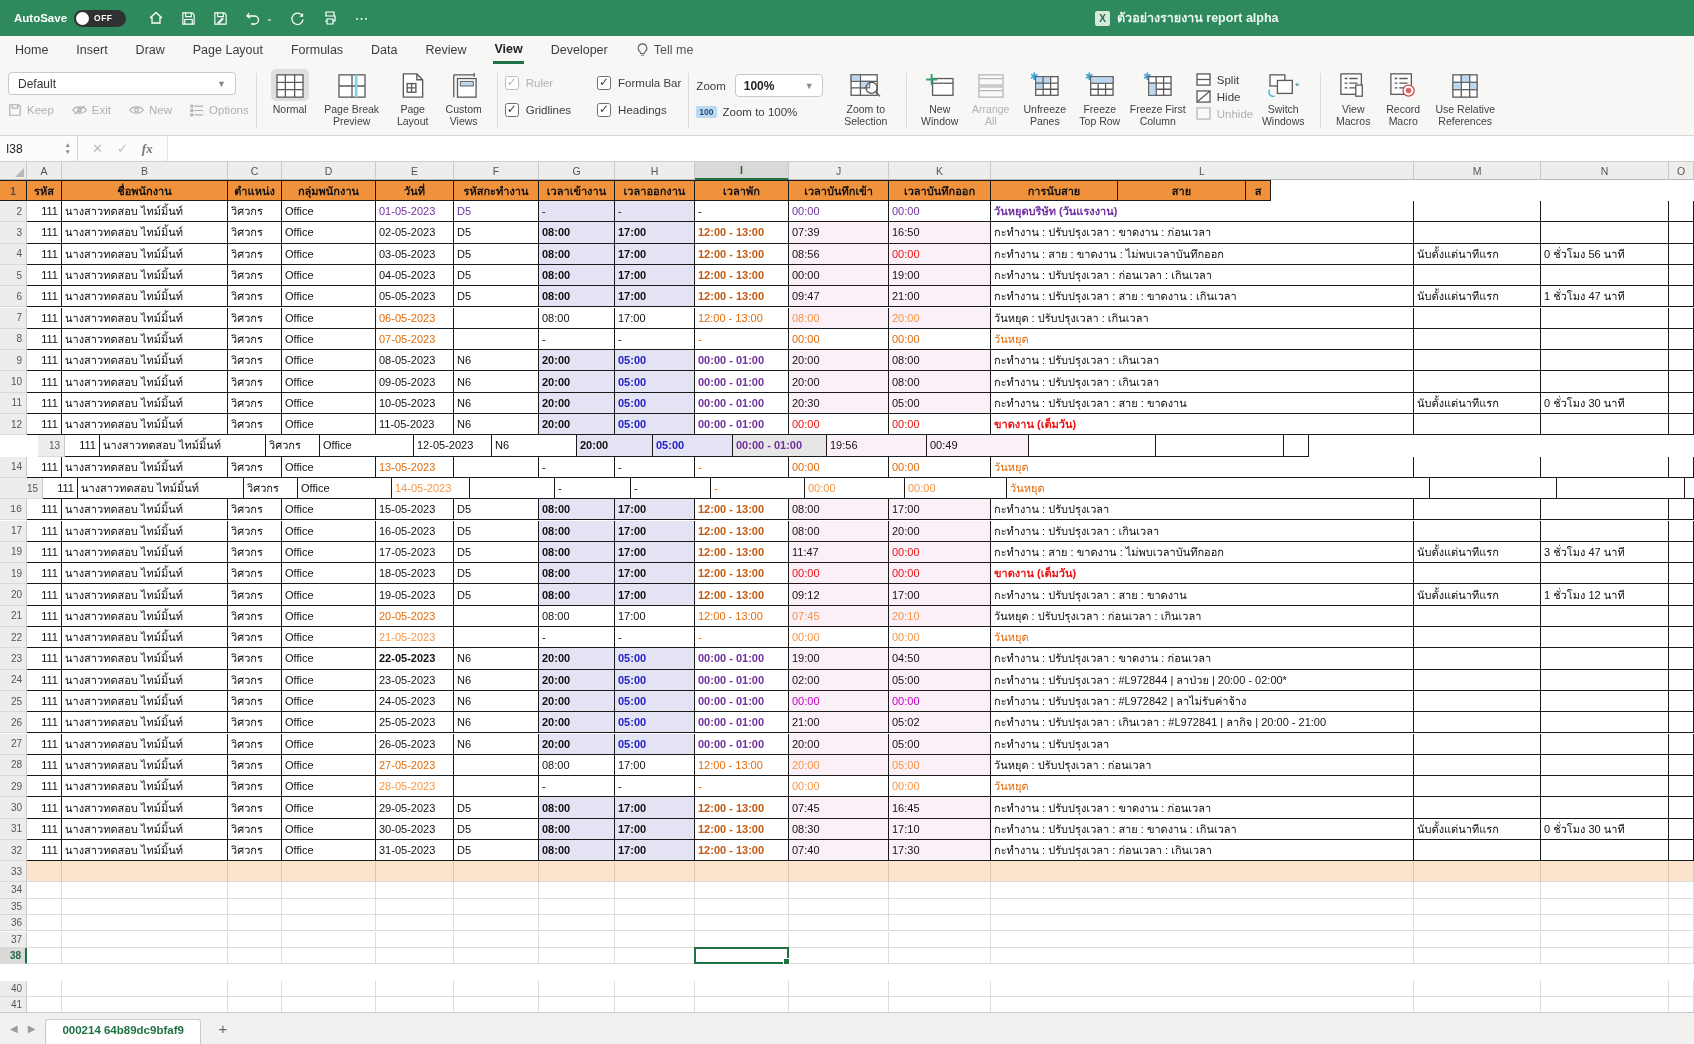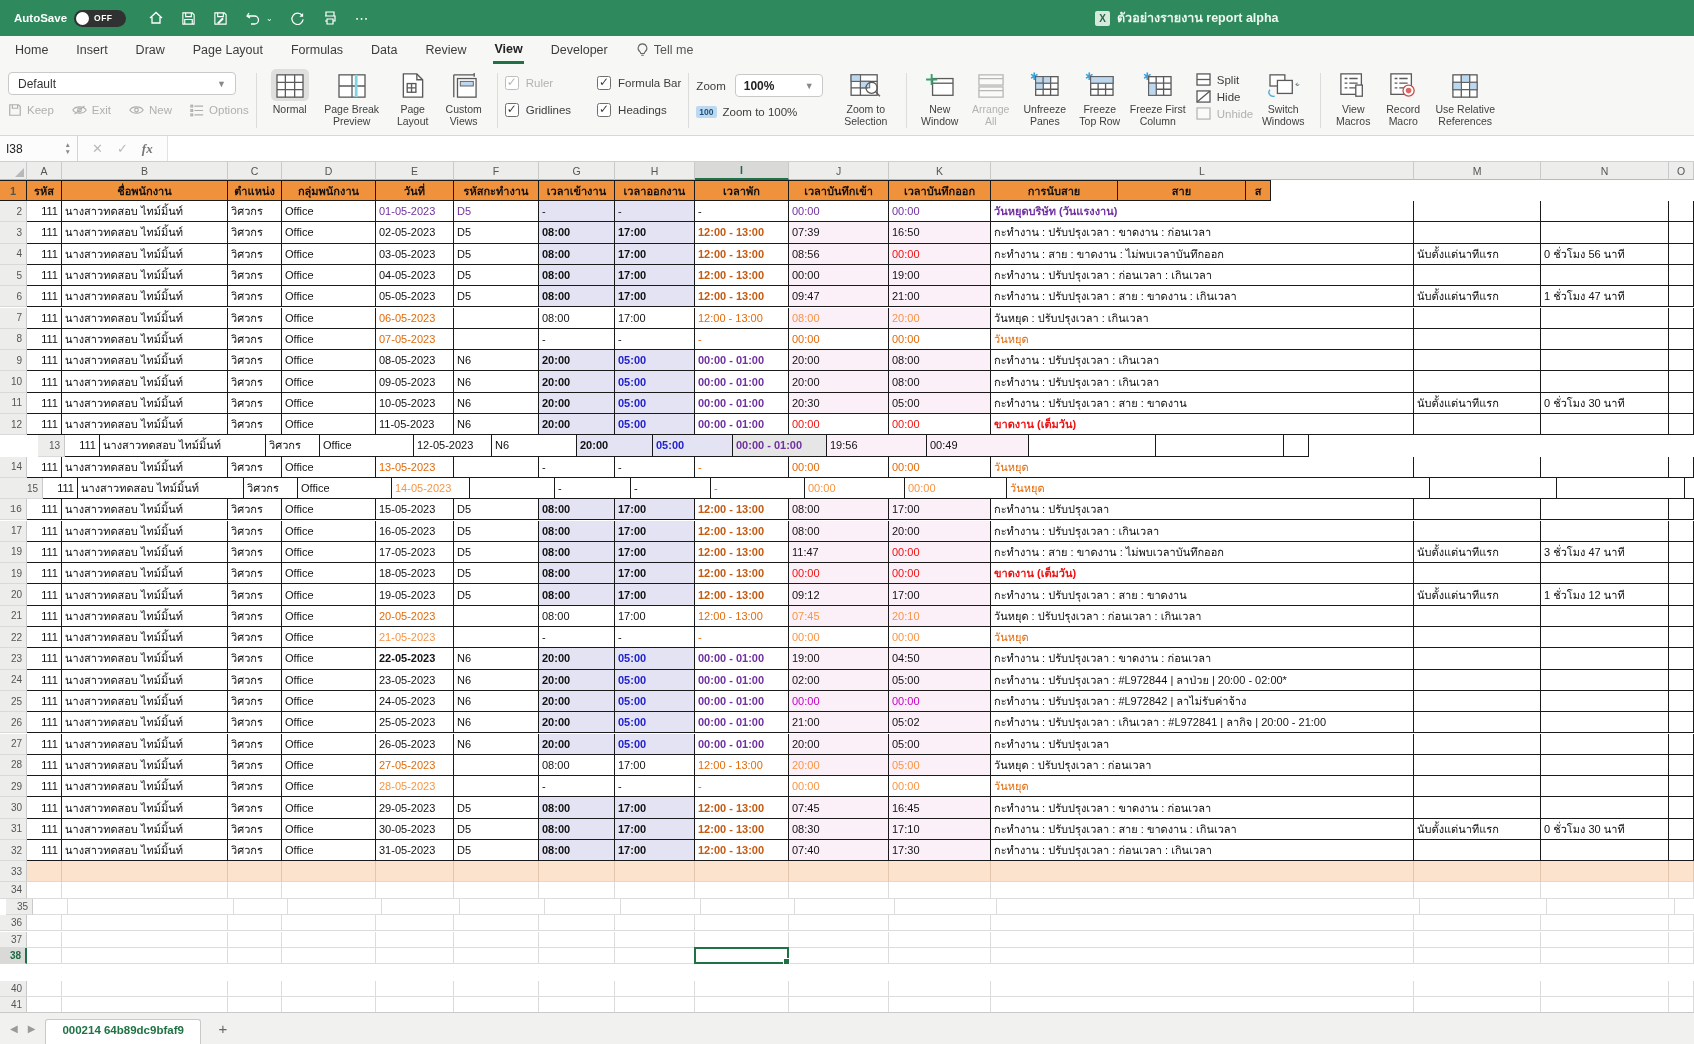--- a/index.html
+++ b/index.html
@@ -1077,21 +1077,21 @@
         <div class="gcell e" style="width: 76px;"></div>
         <div class="gcell e" style="width: 80px;"></div>
         <div class="gcell e" style="width: 94px;"></div>
         <div class="gcell e" style="width: 100px;"></div>
         <div class="gcell e" style="width: 102px;"></div>
         <div class="gcell e" style="width: 423px;"></div>
         <div class="gcell e" style="width: 127px;"></div>
         <div class="gcell e" style="width: 128px;"></div>
         <div class="gcell e" style="width: 25px;"></div>
       </div>
-      <div class="srow empty" style="top: 736.7px; height: 16.4px; padding-left: 6px;">
+      <div class="srow empty" style="top: 736.7px; height: 16.4px;">
         <div class="gcell gut" style="width: 27px;">35</div>
         <div class="gcell e" style="width: 35px;"></div>
         <div class="gcell e" style="width: 166px;"></div>
         <div class="gcell e" style="width: 54px;"></div>
         <div class="gcell e" style="width: 94px;"></div>
         <div class="gcell e" style="width: 78px;"></div>
         <div class="gcell e" style="width: 85px;"></div>
         <div class="gcell e" style="width: 76px;"></div>
         <div class="gcell e" style="width: 80px;"></div>
         <div class="gcell e" style="width: 94px;"></div>

